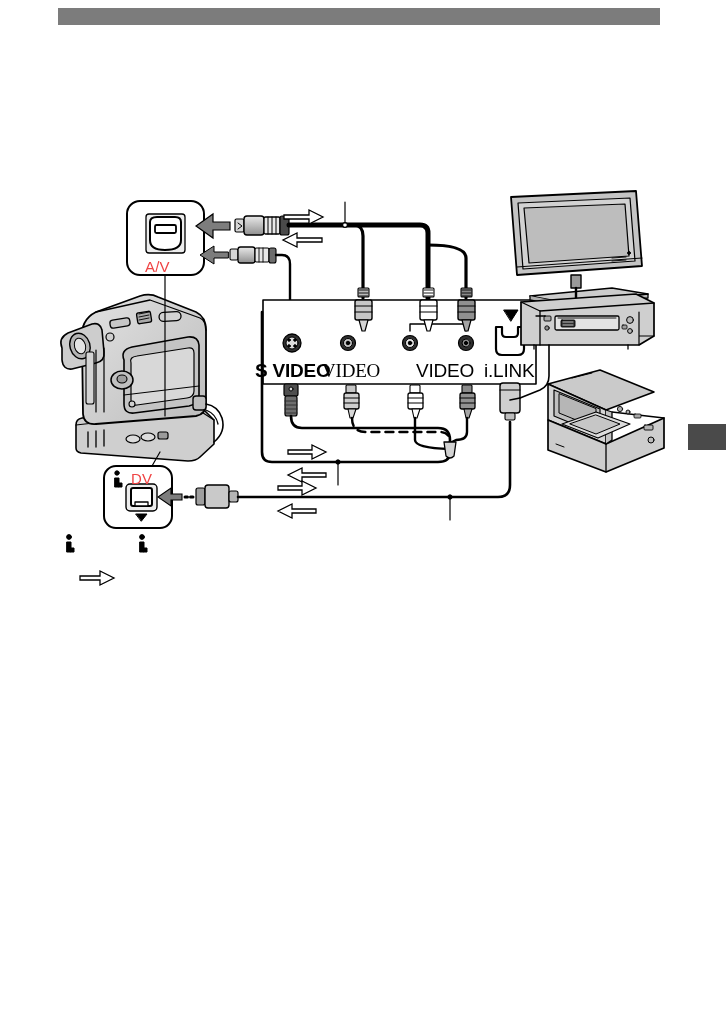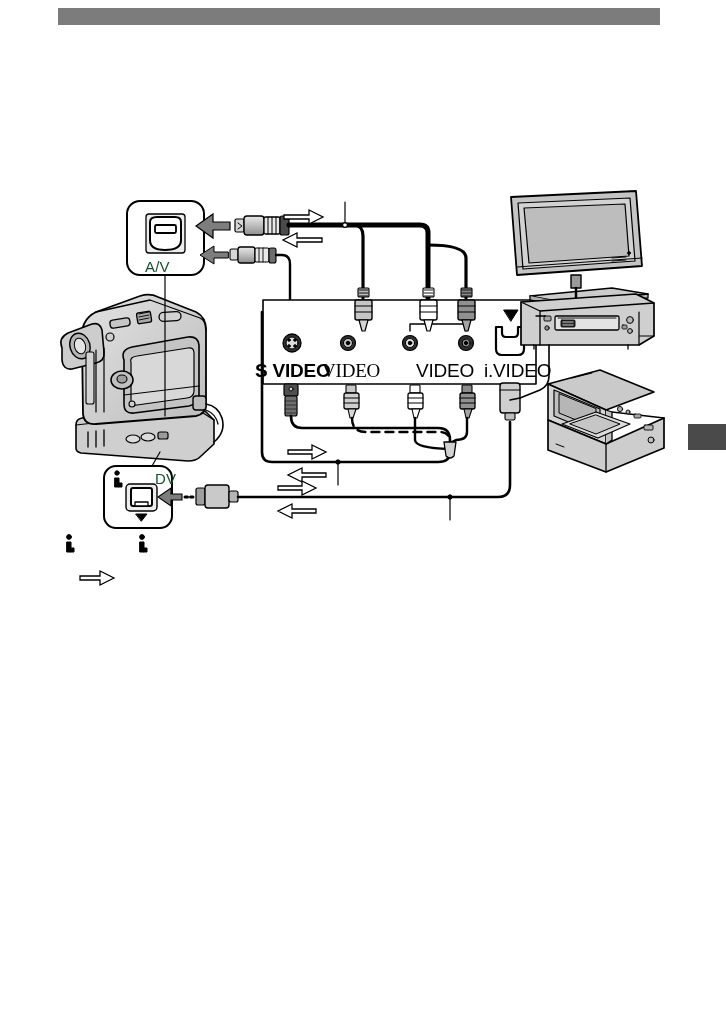--- a/index.html
+++ b/index.html
@@ -22,24 +22,24 @@
     background:#4a4a4a;
   }
 
   
   .diagram{position:absolute;left:0;top:0;width:726px;height:620px;}
   .diagram svg{display:block;}
 
   .lbl{
     position:absolute;
     font-family:"Liberation Sans", sans-serif;
-    color:#14532d;white-space:nowrap;
+    color:#ef4444;white-space:nowrap;
   }
   .lbl-av{left:145px;top:258px;font-size:15px;letter-spacing:.2px;}
-  .lbl-dv{left:131px;top:470px;font-size:15px;letter-spacing:.2px;margin-left:24px;}
+  .lbl-dv{left:131px;top:470px;font-size:15px;letter-spacing:.2px;}
 
   .jacklabel{
     position:absolute;font-size:19px;color:#000;white-space:nowrap;
     font-family:"Liberation Sans", sans-serif;letter-spacing:-0.2px;
   }
   .lbl-svideo{left:255px;top:360px;font-weight:bold;}
   .lbl-video {left:322px;top:360px;font-family:Liberation Serif, serif;}
   .lbl-audio {left:416px;top:360px;}
   .lbl-ilink {left:484px;top:360px;}
 </style>
@@ -414,15 +414,15 @@
     </g>
   </svg>
   </div>
 
   <div class="lbl lbl-av">A/V</div>
   <div class="lbl lbl-dv">DV</div>
 
   <div class="jacklabel lbl-svideo">S VIDEO</div>
   <div class="jacklabel lbl-video">VIDEO</div>
   <div class="jacklabel lbl-audio">VIDEO</div>
-  <div class="jacklabel lbl-ilink">i.VIDEO</div>
+  <div class="jacklabel lbl-ilink">i.LINK</div>
 
 </div>
 
 </body></html>

